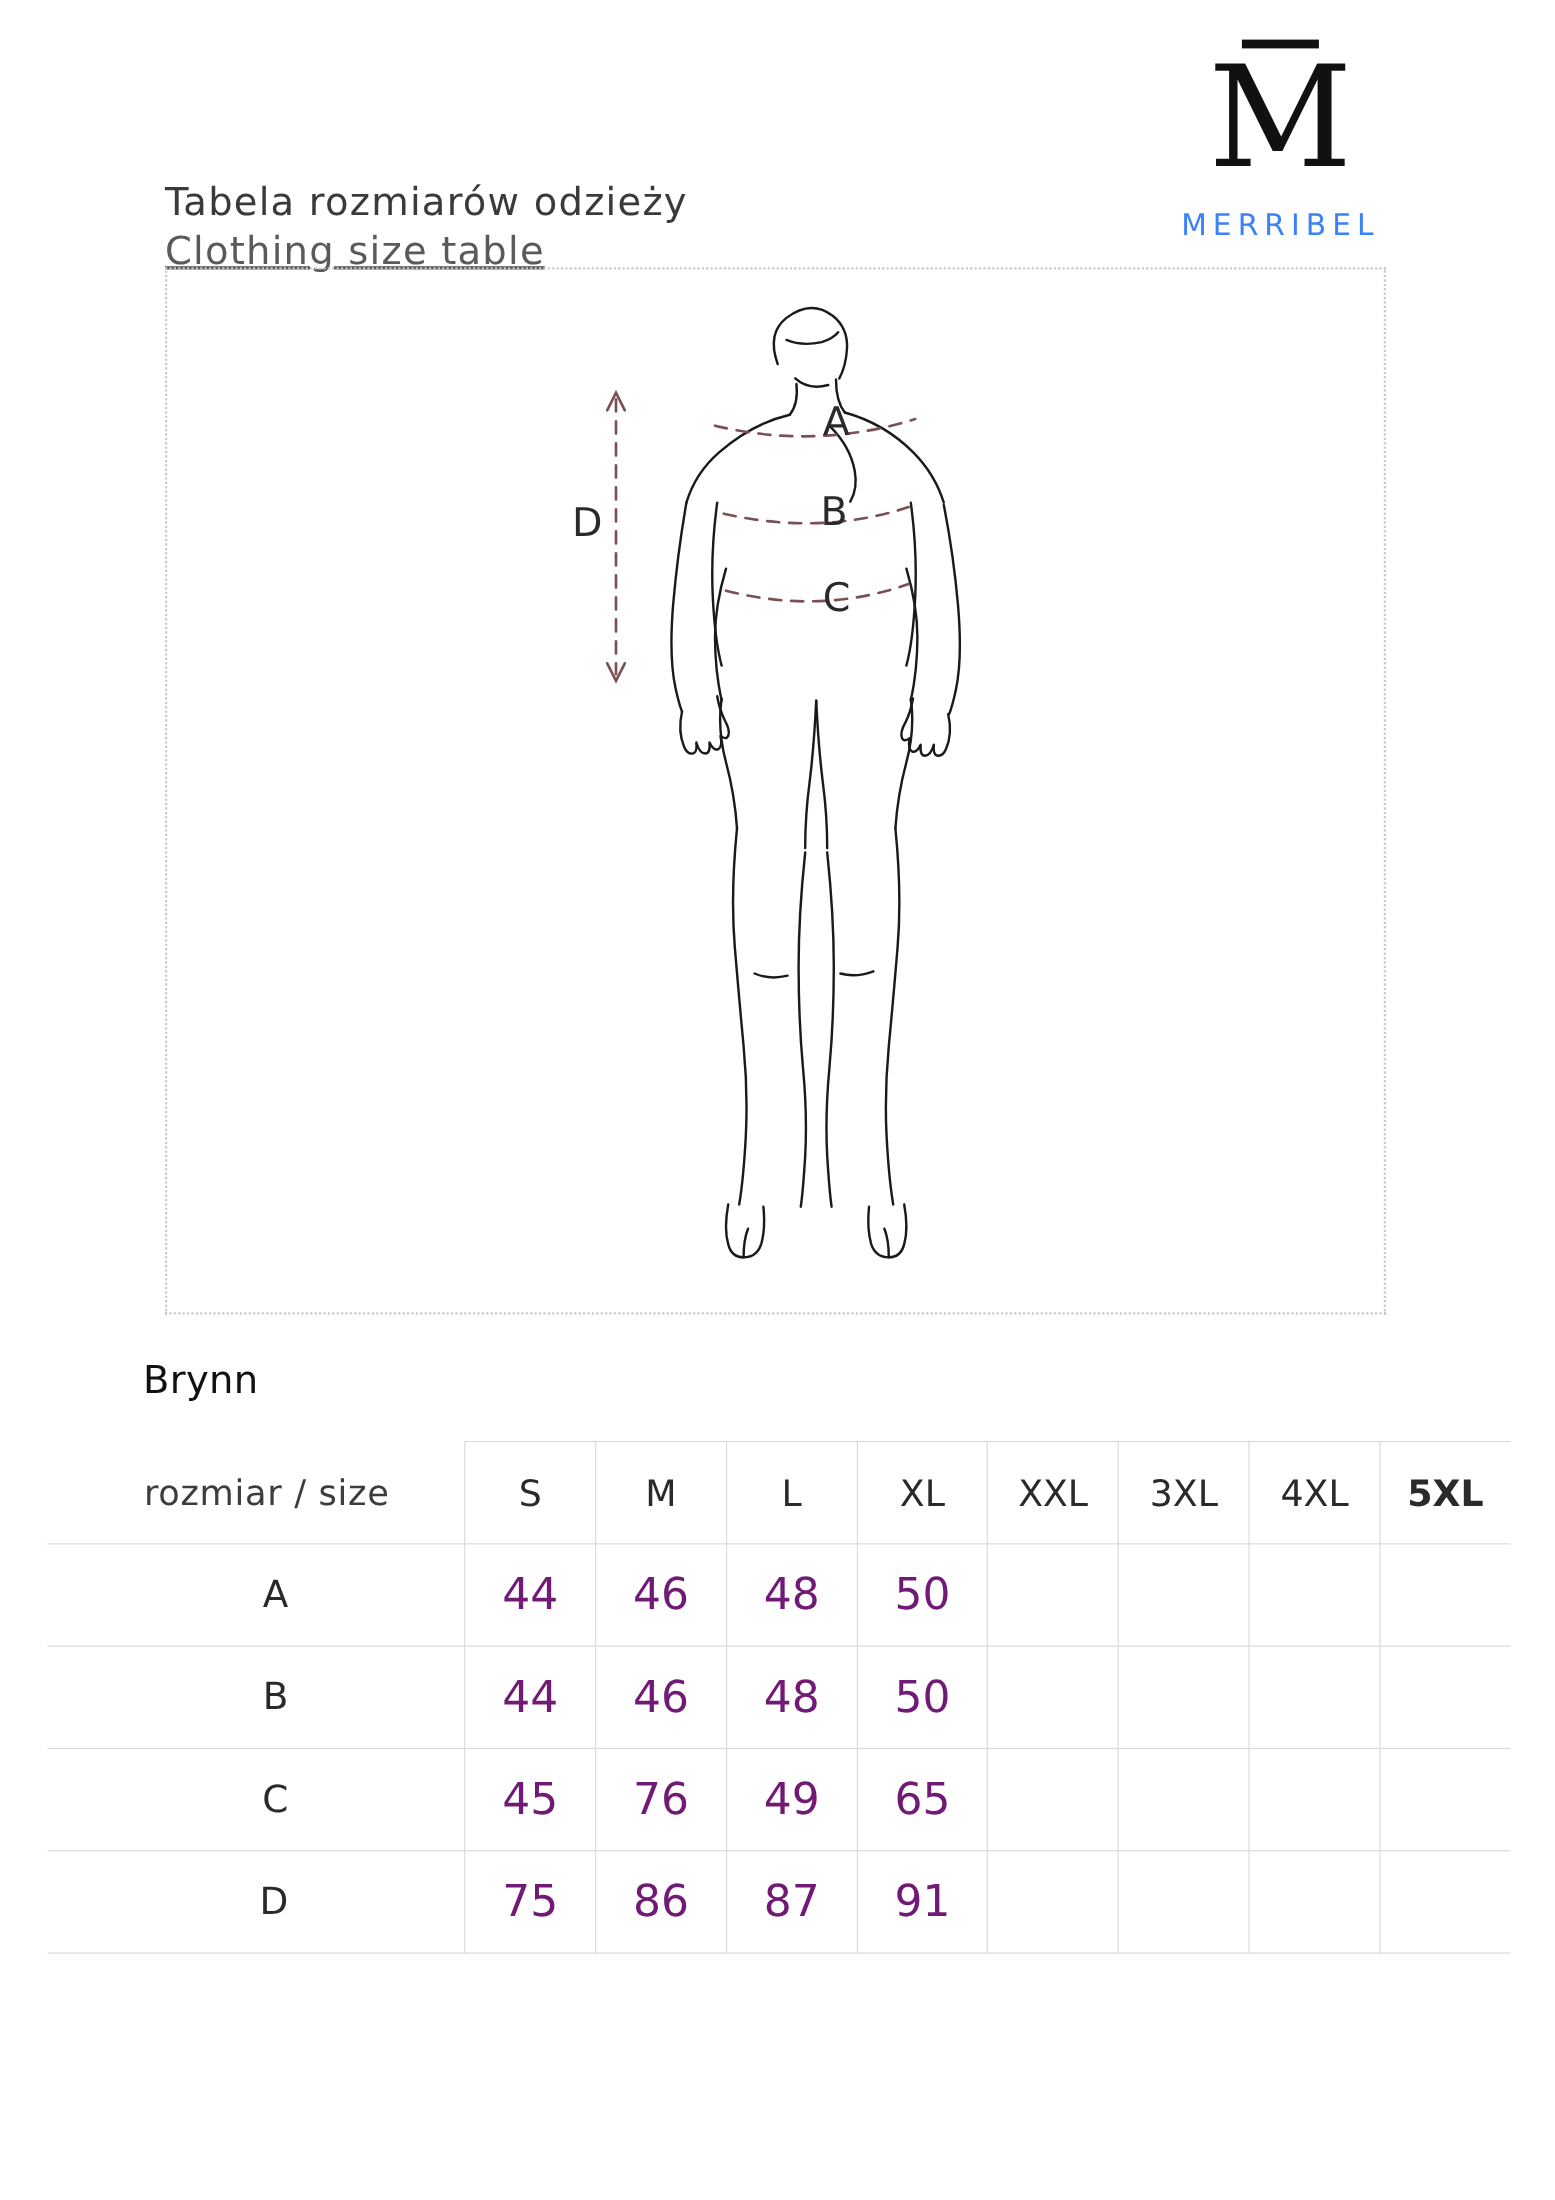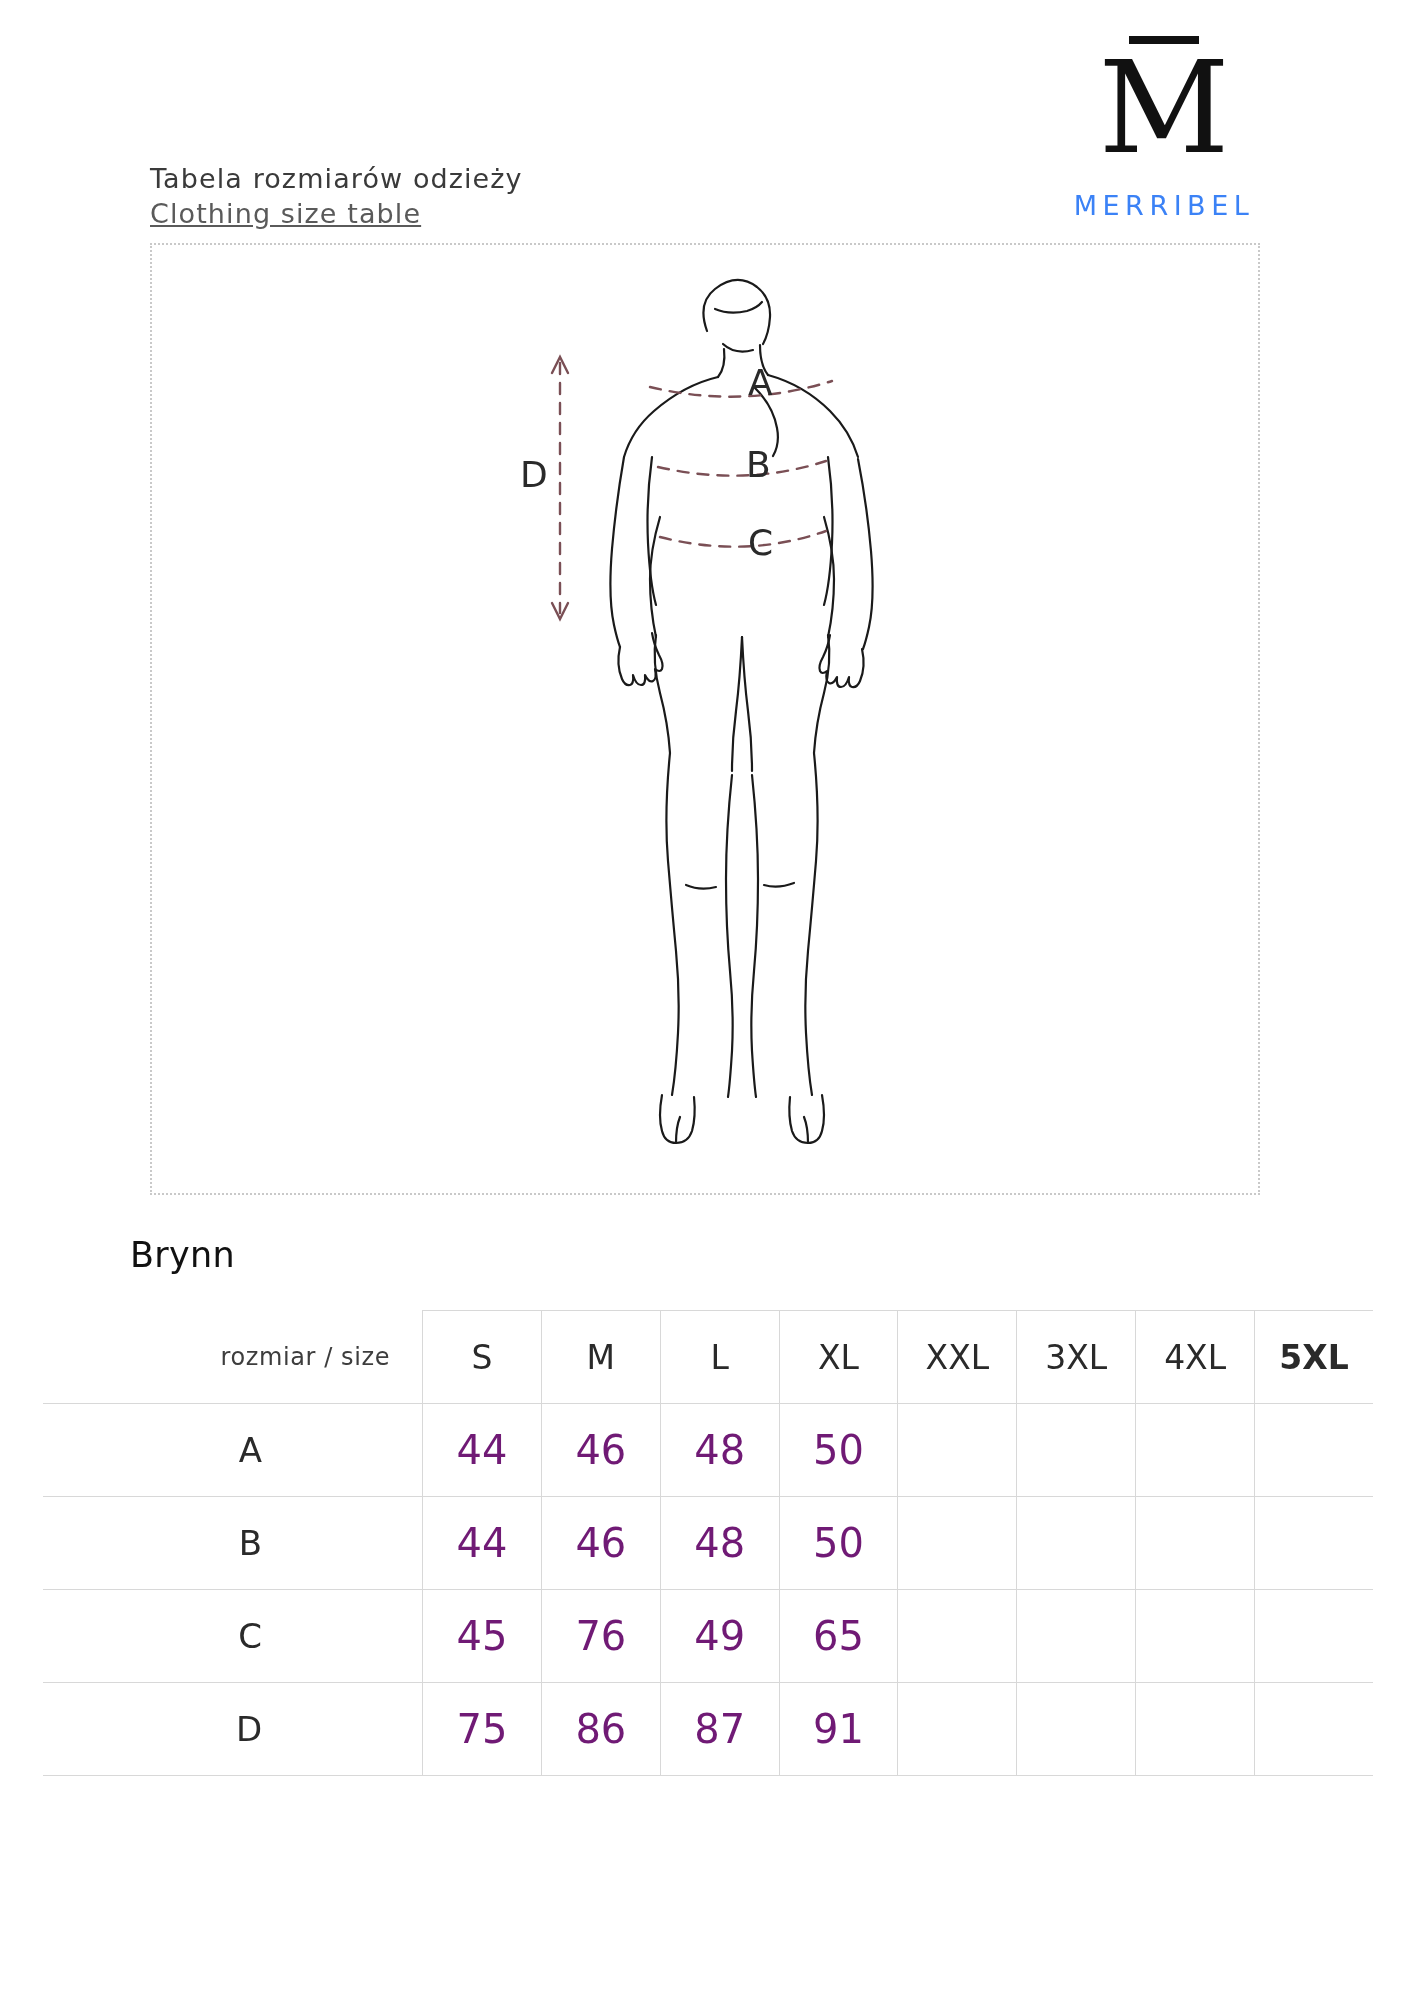--- a/index.html
+++ b/index.html
@@ -24,21 +24,21 @@
     width: 1414px;
     height: 240px;
   }
   .title-block {
     position: absolute;
     left: 150px;
     top: 162px;
     line-height: 1.28;
   }
   .title-line {
-    font-size: 27px;
+    font-size: 35px;
     letter-spacing: 1.1px;
     color: #3a3a3a;
     font-family: "DejaVu Sans", sans-serif;
     font-weight: 400;
     white-space: nowrap;
   }
   .title-line.sub {
     color: #5a5a5a;
     text-decoration: underline;
   }
@@ -130,26 +130,26 @@
     vertical-align: middle;
     font-weight: 400;
     font-size: 40px;
     color: #701a75;
     padding: 0;
   }
   .size-table .corner-head {
     border-left: none;
     border-top: none;
     border-right: 1px solid #d8d8d8;
-    font-size: 24px;
+    font-size: 32px;
     color: #3d3d3d;
     letter-spacing: 0.6px;
     width: 380px;
     text-align: right;
-    padding-right: 32px;
+    padding-right: 68px;
     box-sizing: border-box;
   }
   .size-table thead th.size-head {
     font-size: 33px;
     color: #2a2a2a;
     border-top: 1px solid #d8d8d8;
   }
   .size-table tbody td.row-label {
     border-left: none;
     text-align: right;

